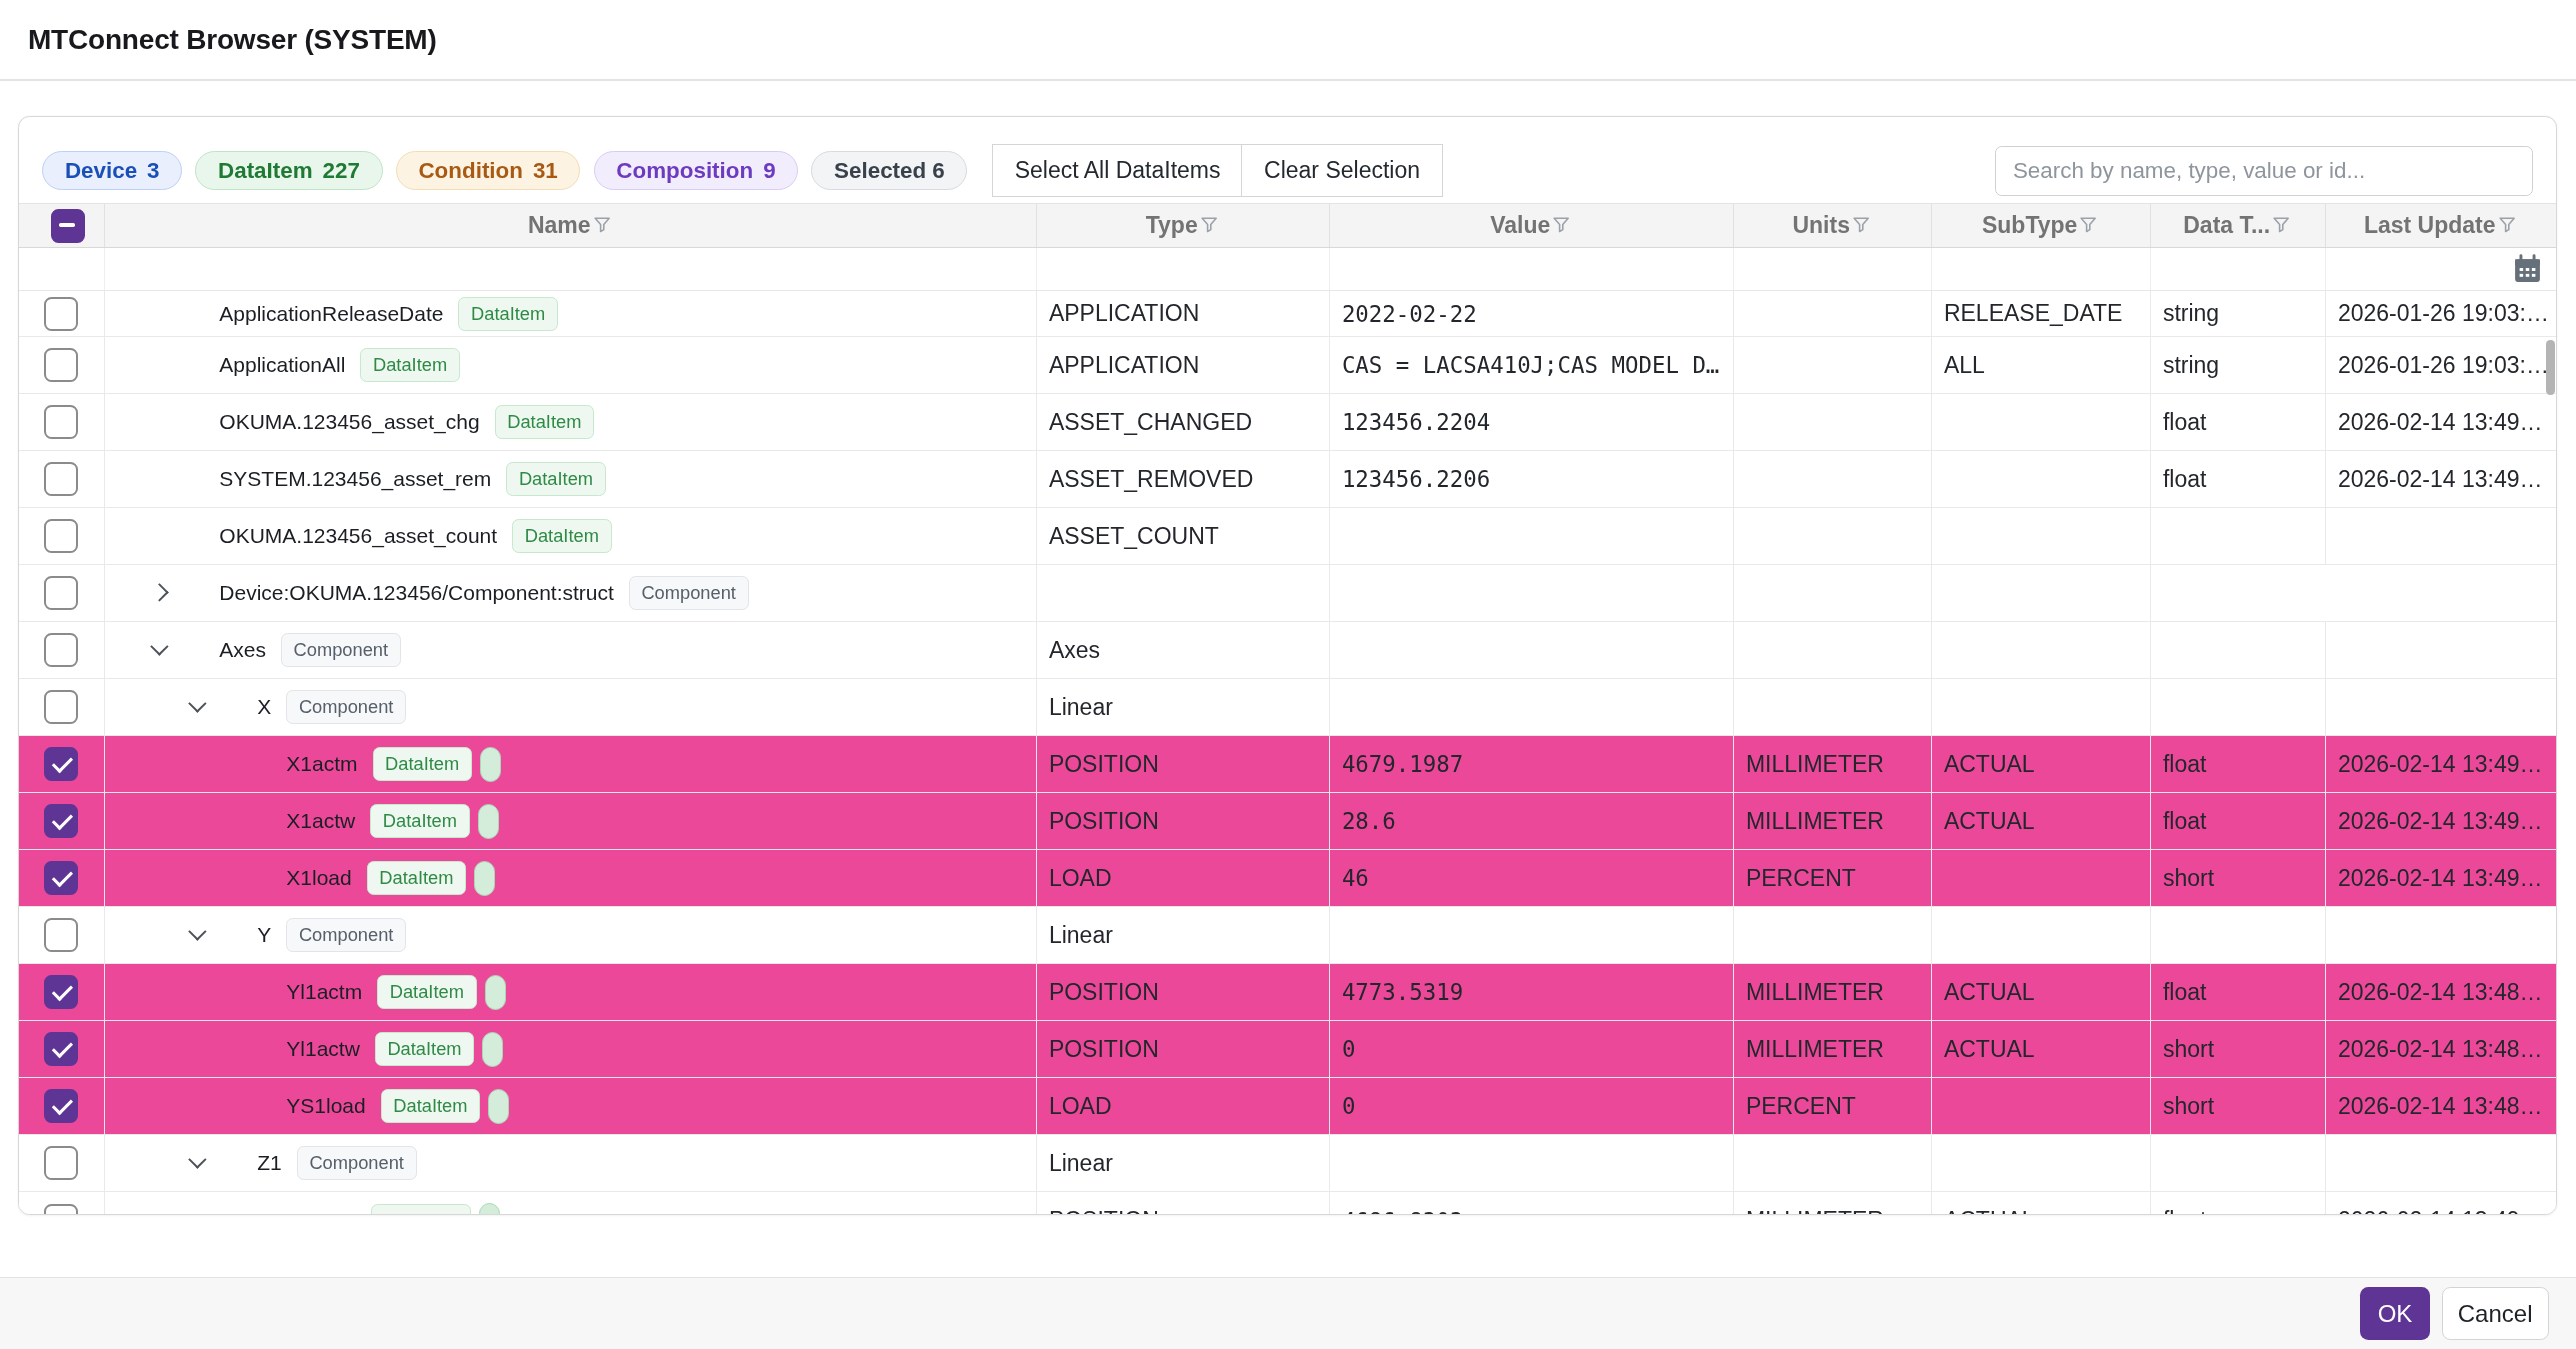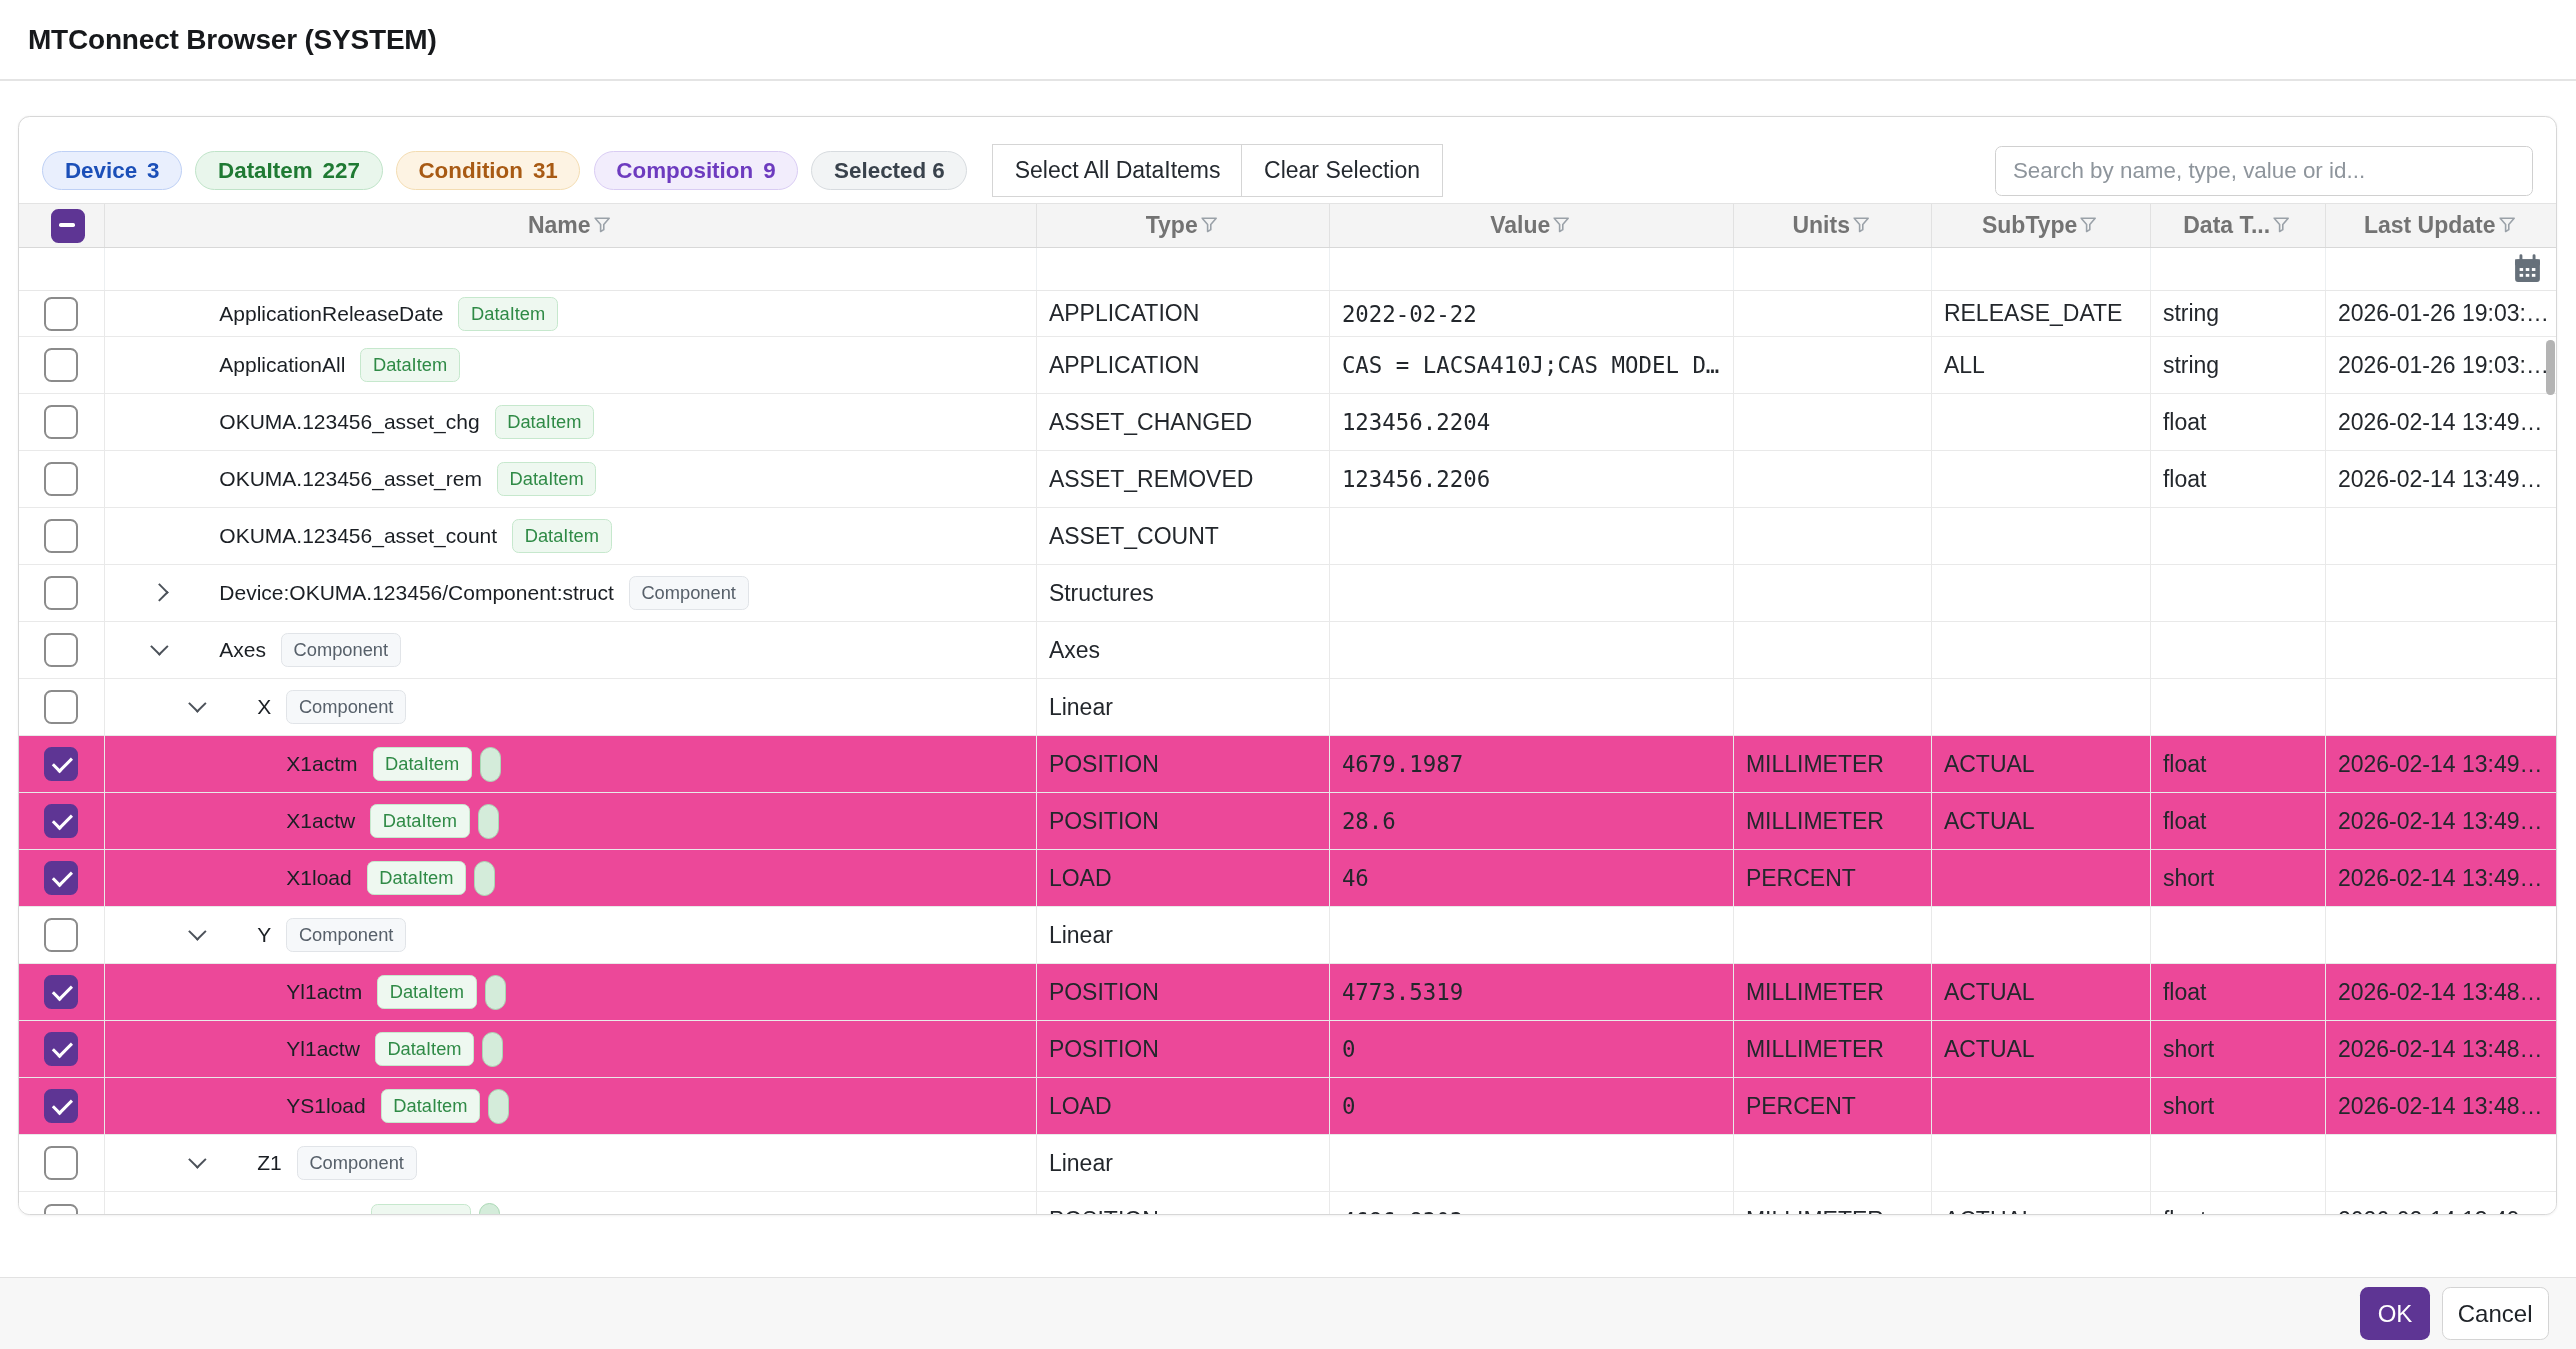--- a/index.html
+++ b/index.html
@@ -217,21 +217,21 @@
         <div class="td"></div>
         <div class="td"></div>
         <div class="td">float</div>
         <div class="td">2026-02-14 13:49…</div>
       </div>
       <div class="grid tr">
         <div class="td cbcell">
           <span class="cbx"></span>
         </div>
         <div class="td namecell">
-          <span class="nm" style="margin-left: 114px;">OKUMA.123456_asset_rem</span>
+          <span class="nm" style="margin-left: 114px;">SYSTEM.123456_asset_rem</span>
           <span class="badge green">DataItem</span>
         </div>
         <div class="td">ASSET_REMOVED</div>
         <div class="td mono">123456.2206</div>
         <div class="td"></div>
         <div class="td"></div>
         <div class="td">float</div>
         <div class="td">2026-02-14 13:49…</div>
       </div>
       <div class="grid tr">
@@ -251,21 +251,20 @@
       </div>
       <div class="grid tr">
         <div class="td cbcell">
           <span class="cbx"></span>
         </div>
         <div class="td namecell">
           <span class="chev right" style="left: 44px;"></span>
           <span class="nm" style="margin-left: 114px;">Device:OKUMA.123456/Component:struct</span>
           <span class="badge gray">Component</span>
         </div>
-        <div class="td">Structures</div>
         <div class="td mono"></div>
         <div class="td"></div>
         <div class="td"></div>
         <div class="td"></div>
         <div class="td"></div>
       </div>
       <div class="grid tr">
         <div class="td cbcell">
           <span class="cbx"></span>
         </div>

